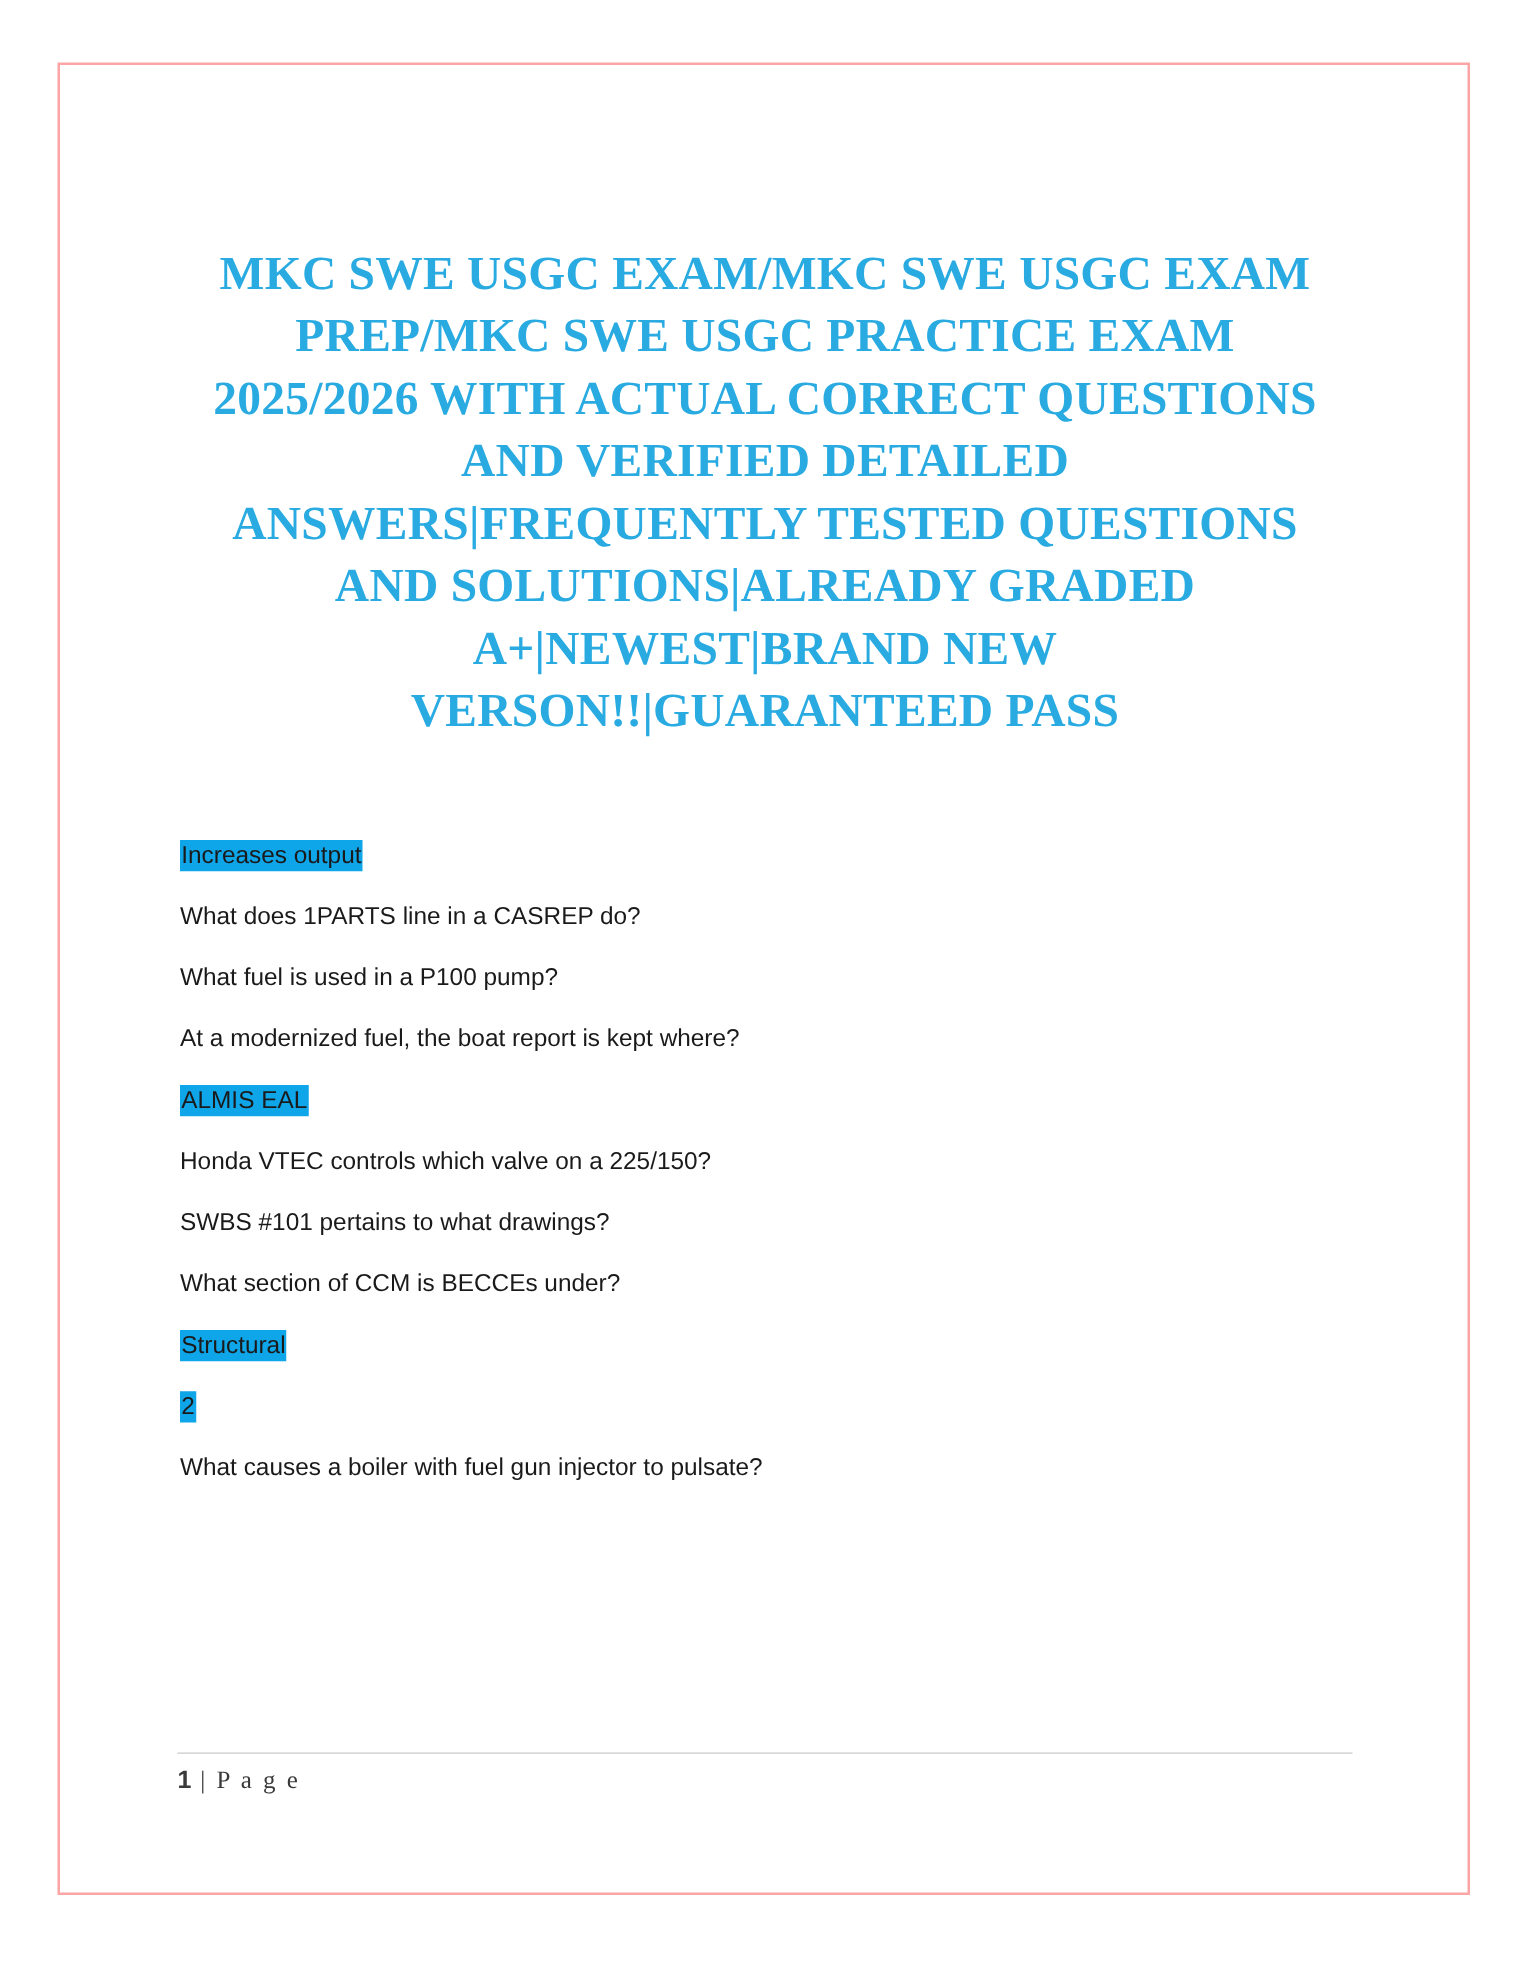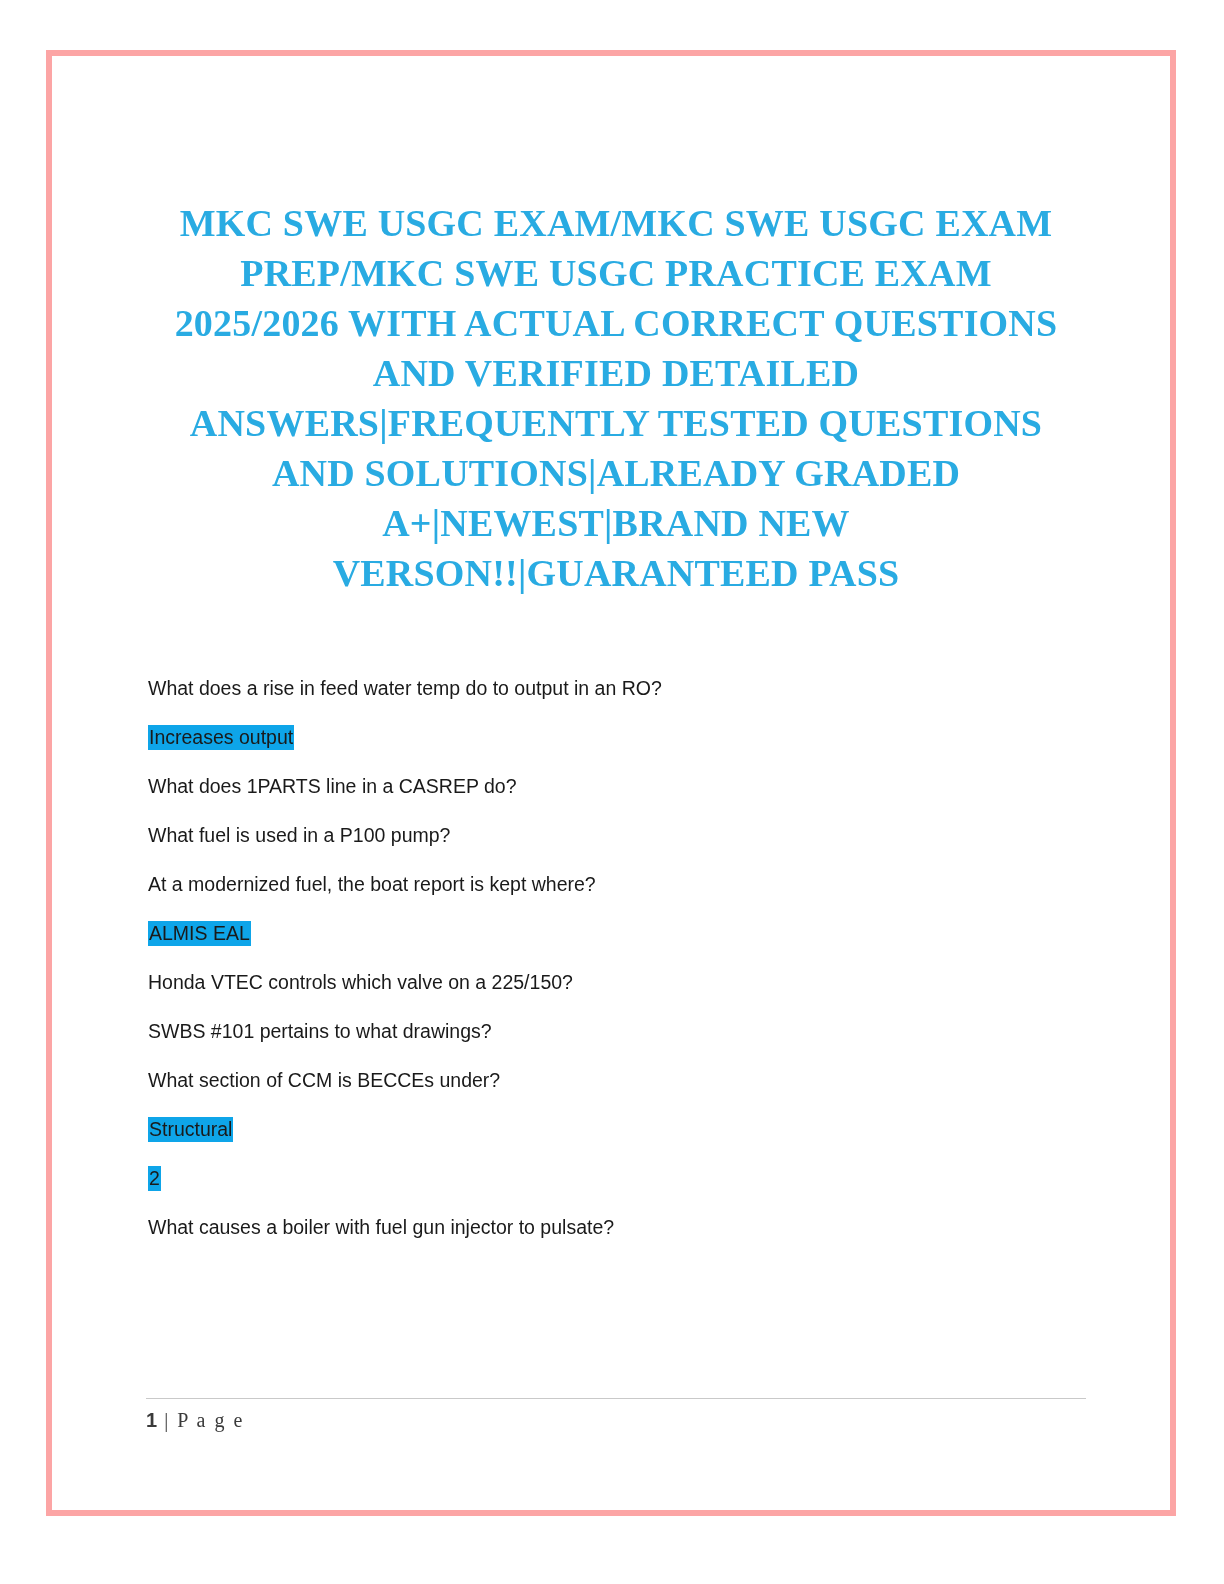--- a/index.html
+++ b/index.html
@@ -12,21 +12,21 @@
     height: 1584px;
     font-family: "Liberation Sans", sans-serif;
     overflow: hidden;
   }
   .page {
     position: absolute;
     left: 46px;
     top: 50px;
     width: 1130px;
     height: 1466px;
-    border: 6px solid #fca5a5;
+    border: 2px solid #fca5a5;
     background: #ffffff;
     box-sizing: border-box;
   }
   .page-inner {
     position: absolute;
     left: 94px;
     top: 0;
     width: 940px;
     height: 100%;
   }
@@ -89,21 +89,20 @@
 </head>
 <body>
 
 <div class="page">
   <div class="page-inner">
 
     <h1 class="doc-title">MKC SWE USGC EXAM/MKC SWE USGC EXAM PREP/MKC SWE USGC PRACTICE EXAM 2025/2026 WITH ACTUAL CORRECT QUESTIONS AND VERIFIED DETAILED ANSWERS|FREQUENTLY TESTED QUESTIONS AND SOLUTIONS|ALREADY GRADED A+|NEWEST|BRAND NEW VERSON!!|GUARANTEED PASS</h1>
 
     <div class="qa-block">
 
-      <div class="qa-line question">What does a rise in feed water temp do to output in an RO?</div>
       <div class="qa-line answer"><span class="hl">Increases output</span></div>
 
       <div class="qa-line question">What does 1PARTS line in a CASREP do?</div>
 
       <div class="qa-line question">What fuel is used in a P100 pump?</div>
 
       <div class="qa-line question">At a modernized fuel, the boat report is kept where?</div>
       <div class="qa-line answer"><span class="hl">ALMIS EAL</span></div>
 
       <div class="qa-line question">Honda VTEC controls which valve on a 225/150?</div>

